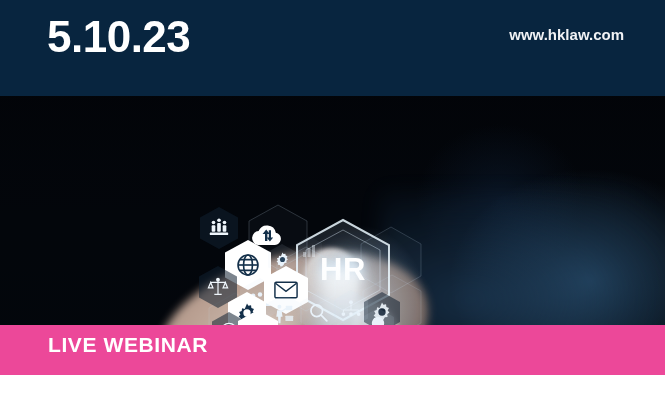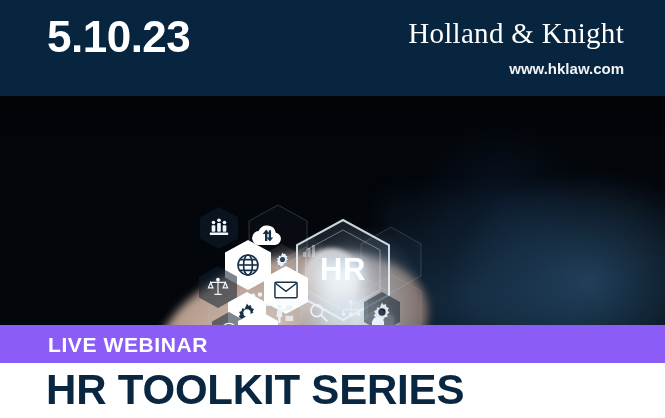--- a/index.html
+++ b/index.html
@@ -178,21 +178,21 @@
     color:#ffffff;
     font-size:31px;
     font-weight:700;
     letter-spacing:0.5px;
     text-shadow:0 0 10px rgba(190,225,250,0.85), 0 0 22px rgba(150,200,240,0.6);
   }
 
   
   .live-band{
     position:absolute; left:0; top:325px; width:665px; height:50px;
-    background:#8b5cf6;
+    background:#ec4899;
     z-index:7;
   }
   .live-text{
     position:absolute; left:48px; top:7px;
     font-size:21px;
     font-weight:700;
     letter-spacing:0.6px;
     color:#ffffff;
     line-height:25px;
     white-space:nowrap;
@@ -217,21 +217,20 @@
 </head>
 <body>
 
 <div id="poster">
 
   <div class="header-band">
     <div class="date-block">
       <div class="date-text">5.10.23</div>
     </div>
     <div class="brand-block">
-      <div class="brand-name">Holland &amp; Knight</div>
       <div class="brand-url">www.hklaw.com</div>
     </div>
   </div>
 
   <div class="hero">
     <div class="hero-bg"></div>
     <div class="hero-bg2"></div>
 
     <div class="hand armblur"></div>
     <div class="hand palm"></div>
@@ -422,17 +421,14 @@
         </svg>
       </div>
 
     </div>
   </div>
 
   <div class="live-band">
     <div class="live-text">LIVE WEBINAR</div>
   </div>
 
-  <div class="title-area">
-    <div class="title-text">HR TOOLKIT SERIES</div>
-  </div>
 
 </div>
 
 </body></html>

